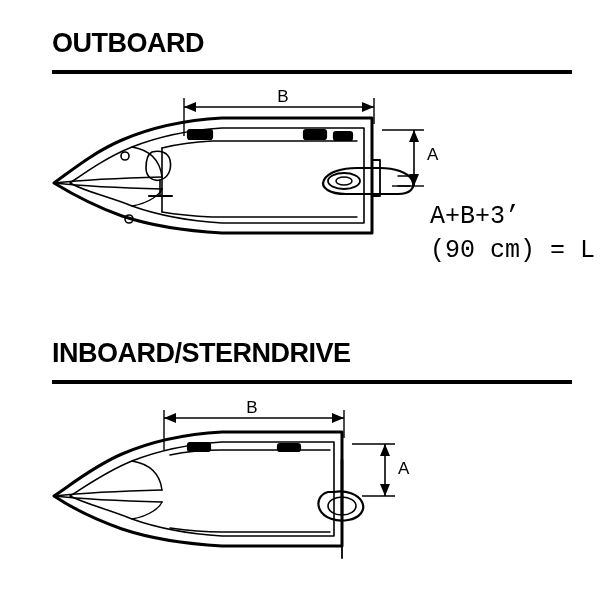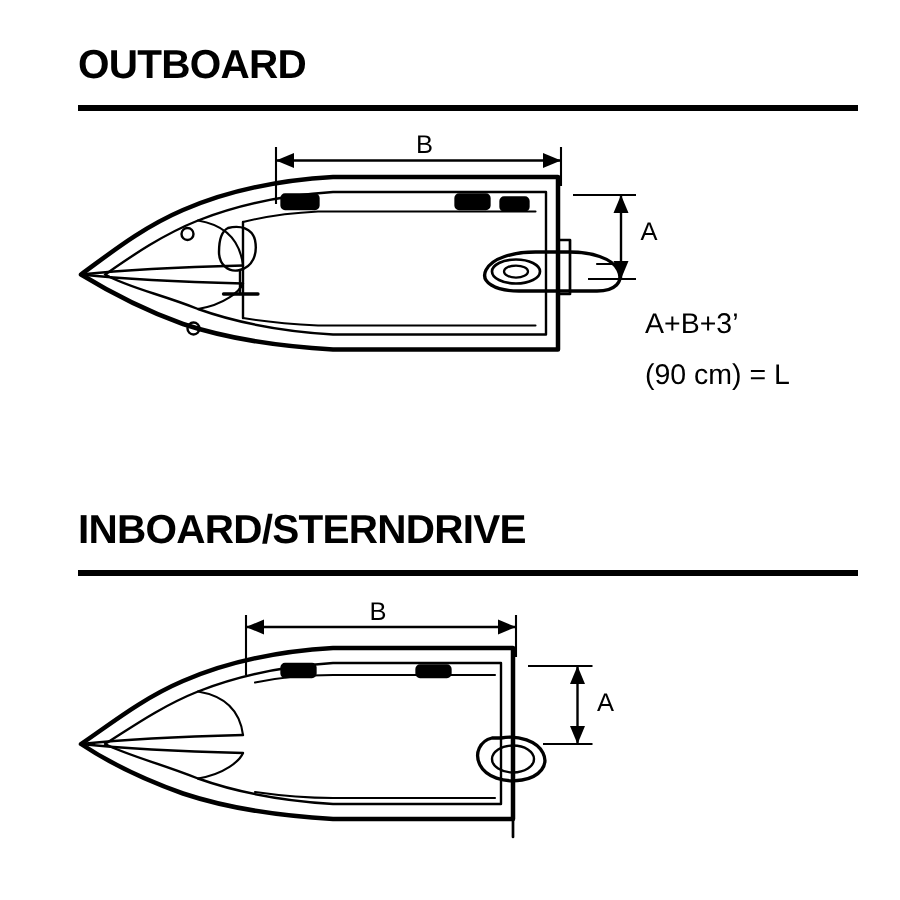--- a/index.html
+++ b/index.html
@@ -46,23 +46,23 @@
     left: 40px;
     width: 520px;
     height: 4px;
     background: #000000;
   }
   #rule-outboard { top: 70px; }
   #rule-inboard  { top: 80px; }
 
   .formula {
     position: absolute;
-    font-size: 19px;
+    font-size: 25px;
     line-height: 34px;
-    font-family: Liberation Sans, sans-serif;
+    font-family: Liberation Mono, monospace;
     white-space: pre;
   }
   #formula-outboard { left: 418px; top: 200px; }
   #formula-inboard  { left: 452px; top: 222px; }
 
   .drawing {
     position: absolute;
     left: 0;
     top: 0;
     width: 600px;

